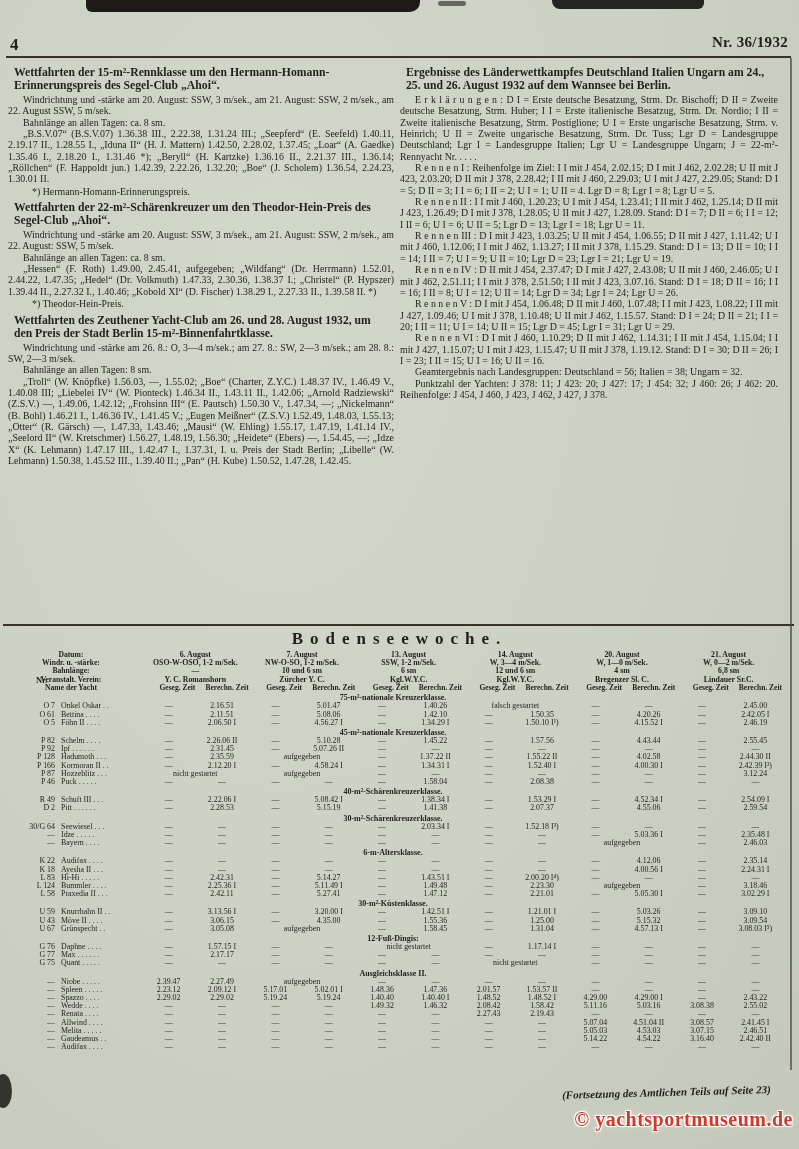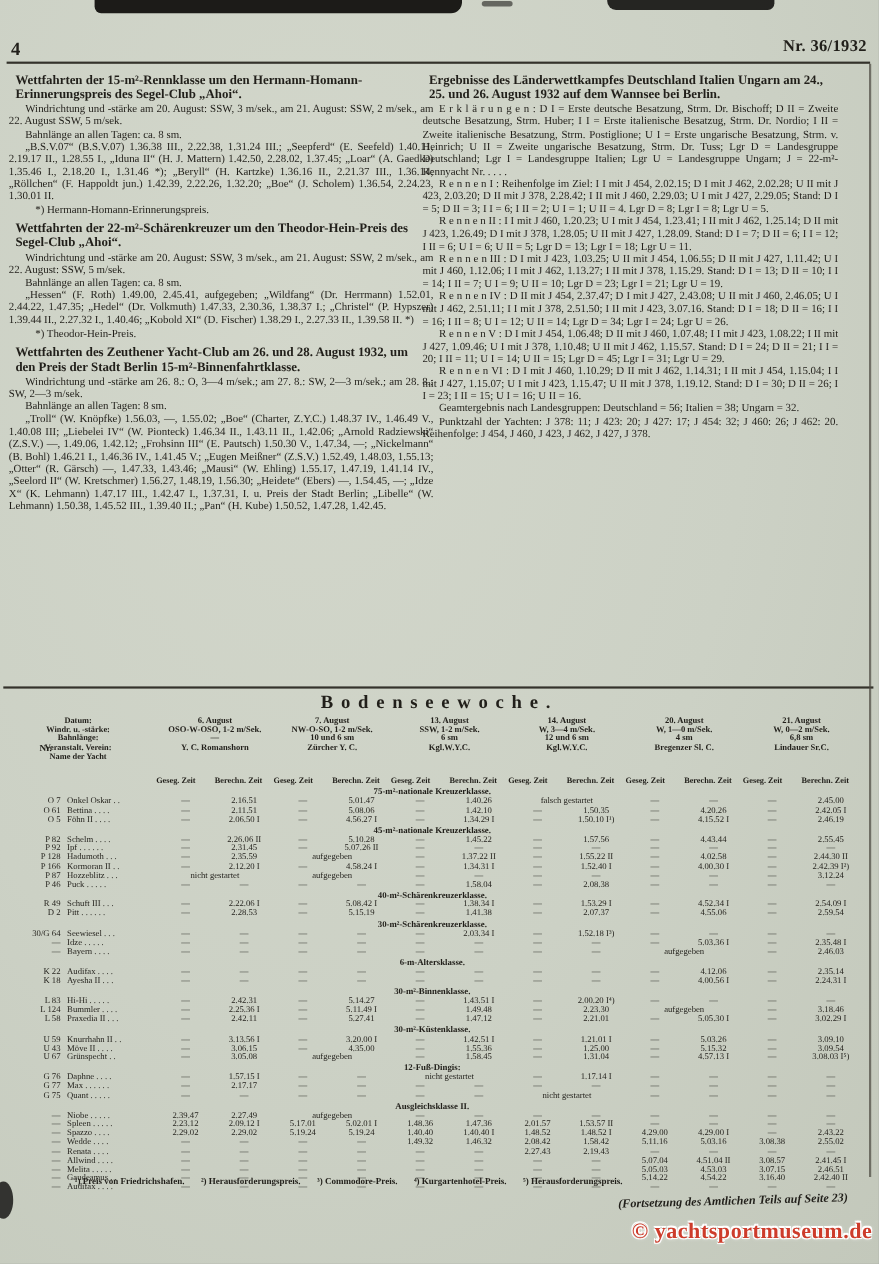--- a/index.html
+++ b/index.html
@@ -13,34 +13,34 @@
   #smudge3{left:438px;top:1px;width:28px;height:5px;border-radius:3px;opacity:.55;}
   #smudge4{left:-6px;top:1074px;width:18px;height:34px;border-radius:50%;opacity:.8;}
   #page-number{left:10px;top:35px;font-size:17px;font-weight:bold;}
   #issue-number{right:11px;top:34px;font-size:15px;font-weight:bold;letter-spacing:.3px;}
   #rule-top{left:6px;right:8px;top:56px;height:2px;background:#34322b;}
   #rule-mid{left:3px;right:5px;top:624px;height:2px;background:#34322b;}
   #rule-right{right:7px;top:58px;width:2px;height:1012px;background:#4a473e;opacity:.7;}
   .txtcol{position:absolute;top:62px;height:560px;overflow:hidden;font-size:9.9px;
           line-height:11.35px;text-align:justify;}
   #left-col{left:8px;width:386px;}
-  #right-col{left:384px;width:378px;}
+  #right-col{left:400px;width:378px;}
   .blk-title{font-weight:bold;text-align:left;text-indent:0;font-size:11.7px;line-height:13px;margin:4px 6px 2px;}
   .blk-para{text-indent:15px;}
   .blk-plain{text-indent:15px;}
   .blk-note{text-indent:24px;margin:1px 0 2px;}
   #table-title{left:0;top:629px;width:100%;text-align:center;font-weight:bold;
                font-size:17px;letter-spacing:7px;}
   #table-grid{position:absolute;left:4px;top:651px;width:778px;display:grid;
               grid-template-columns:54px 84px repeat(12,1fr);}
   #table-grid div{white-space:nowrap;}
   .hlabel{grid-column:1/3;text-align:center;padding-right:4px;font-weight:bold;
           font-size:7.6px;line-height:8.2px;}
   .hday{grid-column:span 2;text-align:center;font-weight:bold;font-size:7.8px;line-height:8.2px;}
-  .hsub{text-align:left;font-weight:bold;font-size:7.5px;line-height:8.4px;margin-top:22px;}
+  .hsub{text-align:right;font-weight:bold;font-size:7.5px;line-height:8.4px;}
   #nr-label{left:36px;top:676px;font-size:8.4px;font-weight:bold;}
   .sec{grid-column:1/-1;text-align:center;font-weight:bold;font-size:8px;
        line-height:8.2px;padding-top:2px;}
   .c-nr{text-align:right;padding-right:3px;font-size:7.9px;line-height:8.15px;}
   .c-name{text-align:left;padding-left:3px;font-size:7.9px;line-height:8.15px;}
   .c-val{text-align:center;font-size:7.9px;line-height:8.15px;}
   .c-span2{grid-column:span 2;}
   #footnotes{left:68px;top:1069px;font-size:8.2px;font-weight:bold;}
   #footnotes span{margin-right:15px;}
   #continuation{right:28px;top:1086px;font-size:11px;font-style:italic;font-weight:bold;
@@ -355,21 +355,20 @@
       <div class="c-val">—</div>
       <div class="c-val">—</div>
       <div class="c-val">—</div>
       <div class="c-val">—</div>
       <div class="c-val">—</div>
       <div class="c-val">—</div>
       <div class="c-val">—</div>
       <div class="c-val">4.00.56 I</div>
       <div class="c-val">—</div>
       <div class="c-val">2.24.31 I</div>
-      <div class="sec">30-m²-Binnenklasse.</div>
       <div class="c-nr">L 83</div>
       <div class="c-name">Hi-Hi . . . . .</div>
       <div class="c-val">—</div>
       <div class="c-val">2.42.31</div>
       <div class="c-val">—</div>
       <div class="c-val">5.14.27</div>
       <div class="c-val">—</div>
       <div class="c-val">1.43.51 I</div>
       <div class="c-val">—</div>
       <div class="c-val">2.00.20 I⁴)</div>
@@ -608,16 +607,15 @@
       <div class="c-val">—</div>
       <div class="c-val">—</div>
       <div class="c-val">—</div>
       <div class="c-val">—</div>
       <div class="c-val">—</div>
       <div class="c-val">—</div>
       <div class="c-val">—</div>
       <div class="c-val">—</div>
     </div>
 
-  <div class="abs" id="footnotes"><span>¹) Preis von Friedrichshafen.</span><span>²) Herausforderungspreis.</span><span>³) Commodore-Preis.</span><span>⁴) Kurgartenhotel-Preis.</span><span>⁵) Herausforderungspreis.</span></div>
   <div class="abs" id="continuation">(Fortsetzung des Amtlichen Teils auf Seite 23)</div>
   <div class="abs" id="watermark">© yachtsportmuseum.de</div>
 </div>
 
 </body></html>

